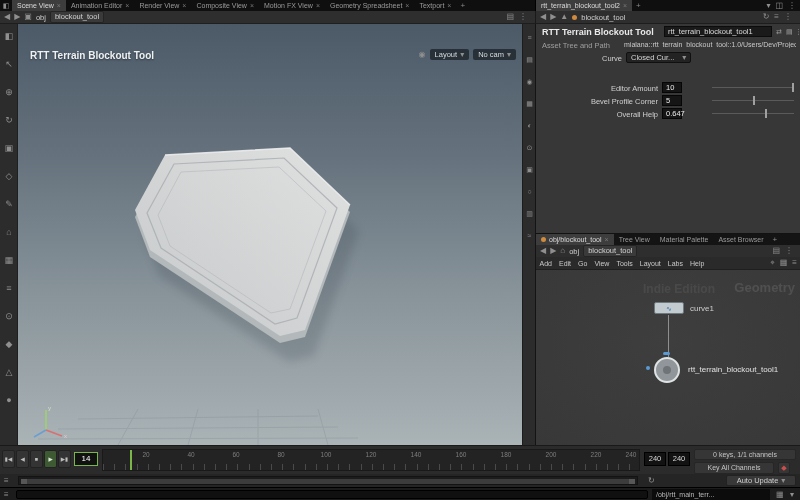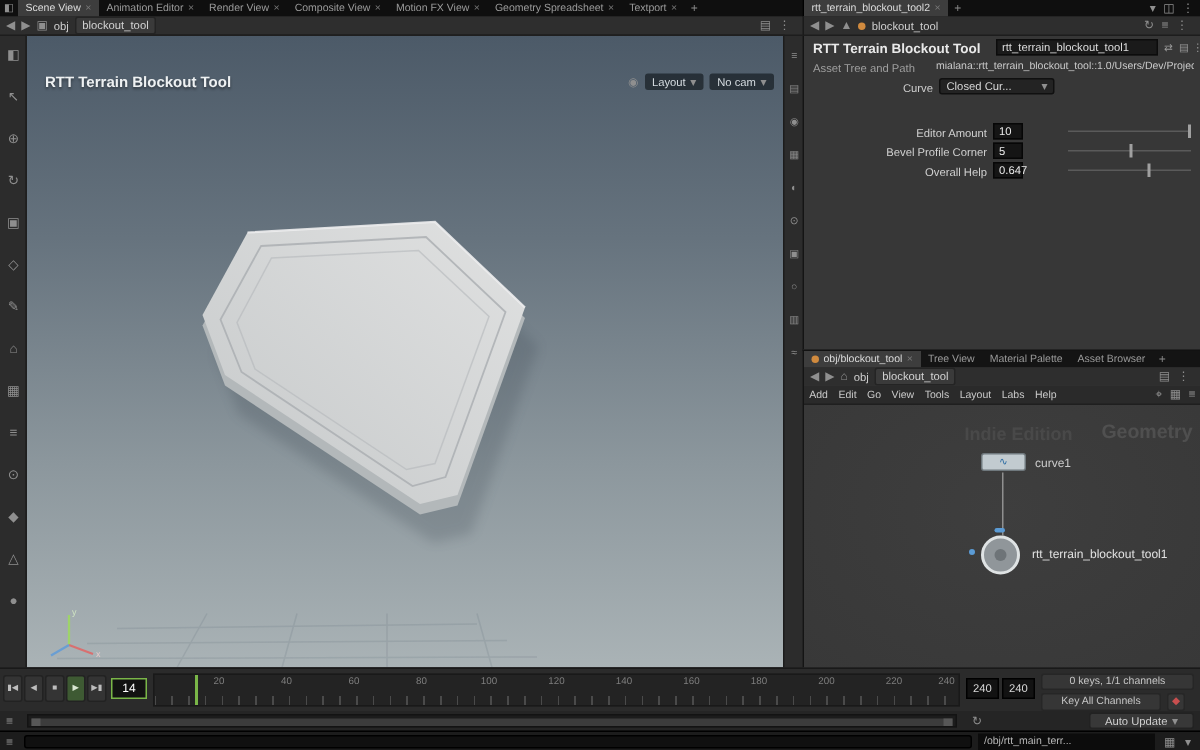--- a/index.html
+++ b/index.html
@@ -37,21 +37,21 @@
   #vstrip .ic { width:13px; position:absolute; font-size:7px; }
 
   
   #params { left:535px; top:24px; width:265px; height:209px; background:#373737; border-left:1px solid #141414; }
   #p-title { left:6px; top:3px; font-size:9px; font-weight:700; color:#e9e9e9; white-space:nowrap; }
   #p-name { left:128px; top:2px; width:108px; height:11px; background:#1a1a1a; border:1px solid #0c0c0c; color:#dcdcdc; font-size:7.5px; line-height:10px; padding-left:3px; overflow:hidden; white-space:nowrap; }
   .p-hic { position:absolute; top:4px; font-size:7px; color:#9a9a9a; }
   #p-asset-label { left:6px; top:17px; font-size:7.5px; color:#9f9f9f; }
   #p-asset-value { left:88px; top:17px; width:172px; font-size:7px; color:#c9c9c9; white-space:nowrap; overflow:hidden; }
   #p-method-label { left:6px; top:30px; width:80px; text-align:right; font-size:7.5px; color:#cfcfcf; }
-  #p-method { left:90px; top:28px; height:11px; background:#232323; border:1px solid #101010; border-radius:2px; color:#d8d8d8; font-size:7.5px; line-height:9px; padding:0 4px; display:flex; gap:20px; align-items:center; }
+  #p-method { left:90px; top:28px; height:11px; background:#232323; border:1px solid #101010; border-radius:2px; color:#d8d8d8; font-size:7.5px; line-height:9px; padding:0 4px; display:flex; gap:8px; align-items:center; }
   #p-tabs { left:6px; top:42px; display:flex; }
   .ptab { font-size:7.5px; color:#b5b5b5; background:#2f2f2f; border:1px solid #4a4a4a; border-bottom:1px solid #555; padding:1px 5px; }
   .ptab.active { background:#4a4a4a; color:#eaeaea; border-top:1px solid #6a6a6a; }
   .prow-label { position:absolute; left:0; width:122px; text-align:right; font-size:7.5px; color:#d0d0d0; }
   .prow-field { position:absolute; left:126px; width:20px; height:11px; background:#151515; border:1px solid #060606; color:#eaeaea; font-size:7.5px; line-height:9px; padding-left:3px; }
   .prow-slider { position:absolute; left:176px; width:82px; height:11px; }
   .prow-slider .track { position:absolute; left:0; right:0; top:5px; height:1px; background:#5a5a5a; }
   .prow-slider .handle { position:absolute; top:1px; width:2px; height:9px; background:#a0a0a0; }
 
   

